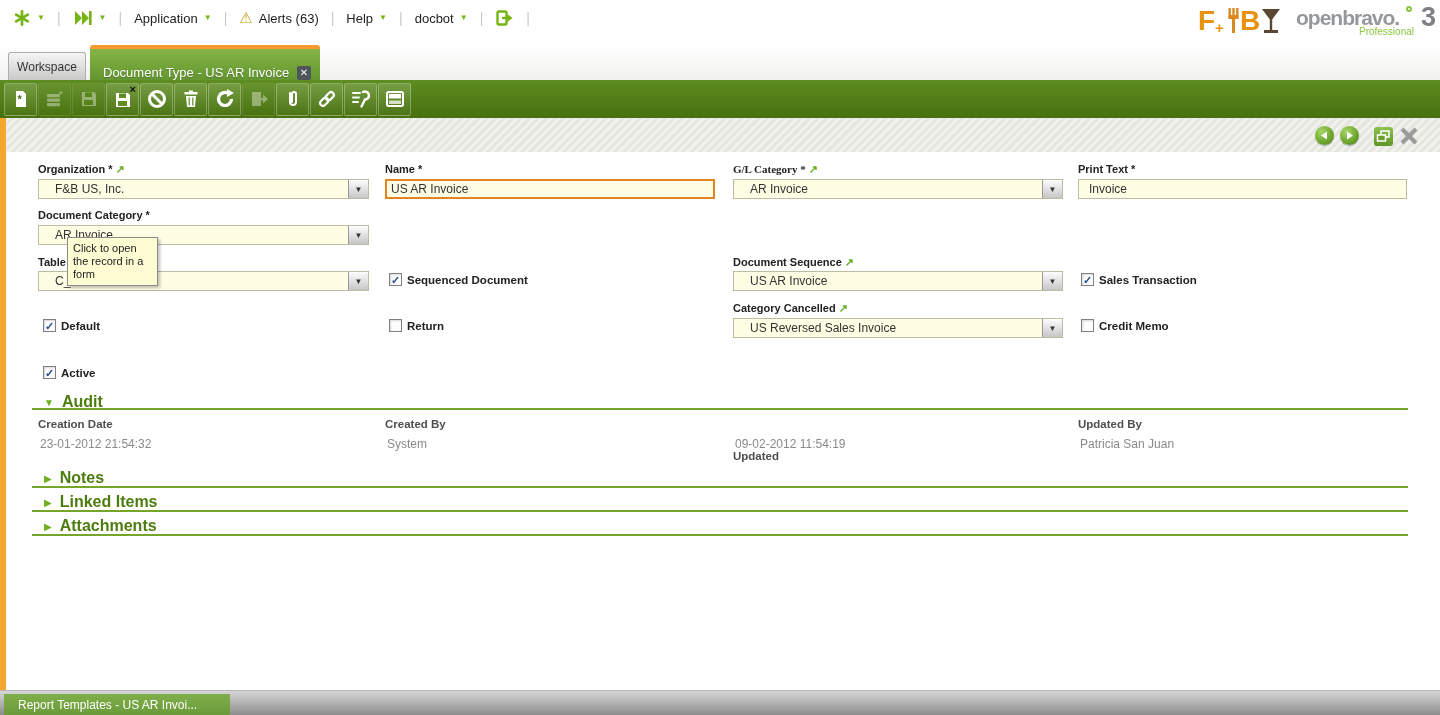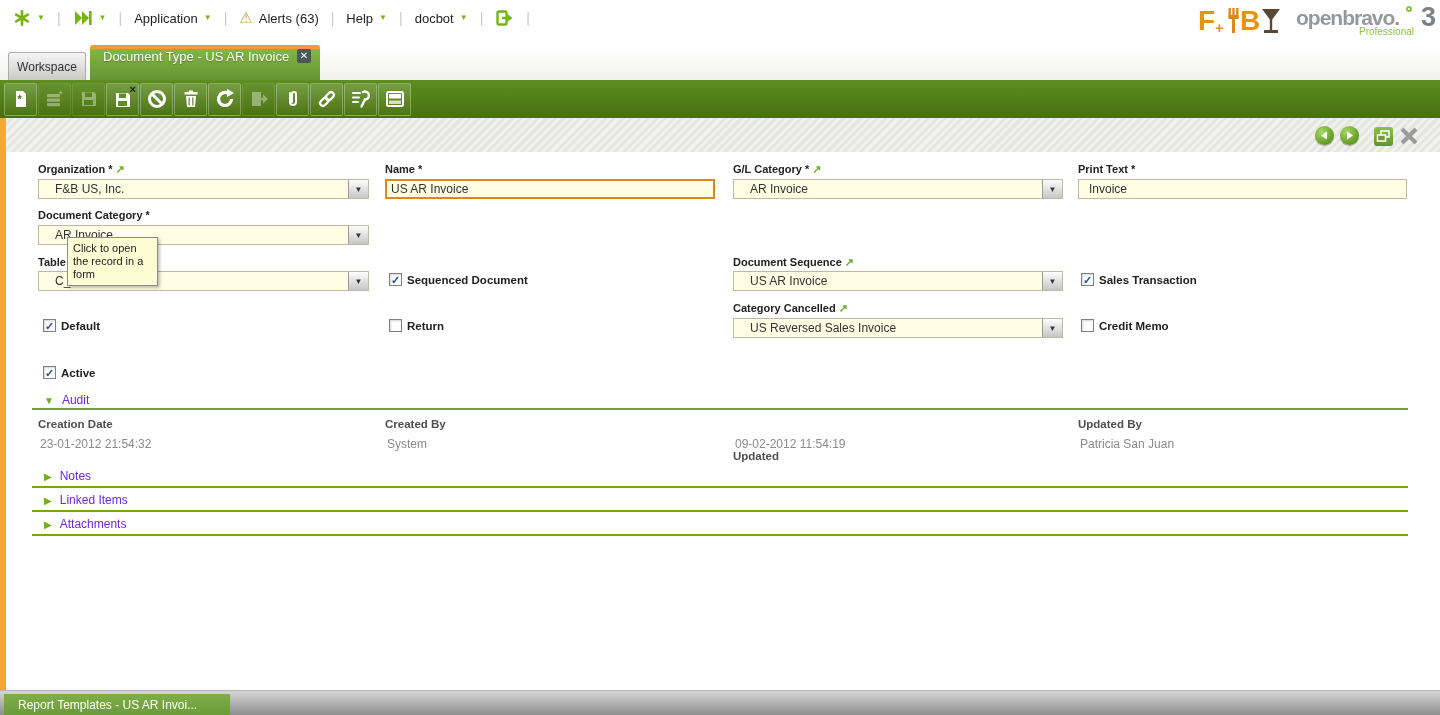--- a/index.html
+++ b/index.html
@@ -26,21 +26,21 @@
 
   
   #tabbar { position:absolute; left:0; top:45px; width:1440px; height:35px;
     background:linear-gradient(#ffffff,#f1f1ee); }
   #tab-workspace { position:absolute; left:8px; bottom:0; height:28px; width:78px;
     background:linear-gradient(#f5f5f5,#c9c9c8); border:1px solid #adadad; border-bottom:none;
     border-radius:3px 3px 0 0; font-size:12px; color:#333; display:flex; align-items:center;
     justify-content:center; cursor:pointer; }
   #tab-active { position:absolute; left:90px; bottom:0; height:35px; width:230px;
     background:linear-gradient(#85b545,#649631); border-top:4px solid #f79b2e;
-    border-radius:3px 3px 0 0; display:flex; align-items:flex-start; cursor:pointer; }
+    border-radius:3px 3px 0 0; display:flex; align-items:flex-end; cursor:pointer; }
   #tab-active .tab-label { color:#fff; font-size:13px; padding-left:13px; flex:1;
     text-shadow:0 1px 1px rgba(0,0,0,.25); }
   .tab-close { width:14px; height:14px; margin-right:9px; border-radius:2px; background:#4e555b;
     color:#fff; font-size:10px; line-height:14px; text-align:center; cursor:pointer; }
 
   
   #toolbar { position:absolute; left:0; top:80px; width:1440px; height:38px;
     background:linear-gradient(#5e8d21,#47700f); display:flex; align-items:center; padding-left:4px; }
   .tbtn { width:33px; height:33px; margin-right:1px; border-radius:2px;
     background:linear-gradient(rgba(255,255,255,.16),rgba(255,255,255,.02));
@@ -76,21 +76,21 @@
   .combo .cbtn { width:20px; border-left:1px solid #999;
     background:linear-gradient(#fdfdfd,#c6c6c6); display:flex; align-items:center; justify-content:center;
     font-size:8px; color:#333; }
   .cbox { position:absolute; display:flex; align-items:flex-start; cursor:pointer; }
   .cbox .box { width:13px; height:13px; border:1px solid #808080; background:#fdfdfd;
     box-shadow:inset 1px 1px 2px rgba(0,0,0,.15); font-size:11px; font-weight:bold; color:#2b4f92;
     line-height:12px; text-align:center; }
   .cbox .clabel { font-size:11.5px; font-weight:bold; color:#222; margin-left:5px; margin-top:1px; }
   .sect { position:absolute; display:flex; align-items:center; gap:8px; cursor:pointer; }
   .sect .tri { color:#6db01f; font-size:10px; }
-  .sect .stitle { font-size:12px; font-weight:normal; color:#6d28d9; }
+  .sect .stitle { font-size:16px; font-weight:bold; color:#4d7c0f; }
   .sline { position:absolute; left:32px; width:1376px; height:2px; background:#76a52c; }
   .alabel { position:absolute; font-size:11.5px; font-weight:bold; color:#4f4f4f; }
   .avalue { position:absolute; font-size:12px; color:#8a8a8a; }
 
   
   #tooltip { position:absolute; left:67px; top:237px; width:91px; background:#fdfcd3;
     border:1px solid #8c8c8c; box-shadow:2px 2px 3px rgba(0,0,0,.25); font-size:11px; color:#222;
     line-height:13px; padding:4px 5px; z-index:20; }
 
   
@@ -314,21 +314,21 @@
     <span>Organization *</span><span class="linkarrow">↗</span>
   </div>
   <div class="combo" style="left:38px; top:179px; width:331px;">
     <span class="cval">F&amp;B US, Inc.</span>
     <span class="cbtn">▼</span>
   </div>
 
   <div class="flabel" style="left:385px; top:163px;">Name *</div>
   <div class="tinput focused" style="left:385px; top:179px; width:330px;">US AR Invoice</div>
 
-  <div class="flabel" style="left:733px; top:163px;">
+  <div class="flabel" style="left:733px; top:163px;font-family:Liberation Serif, serif;">
     <span>G/L Category *</span><span class="linkarrow">↗</span>
   </div>
   <div class="combo" style="left:733px; top:179px; width:330px;">
     <span class="cval">AR Invoice</span>
     <span class="cbtn">▼</span>
   </div>
 
   <div class="flabel" style="left:1078px; top:163px;">Print Text *</div>
   <div class="tinput" style="left:1078px; top:179px; width:329px;padding-left:10px;">Invoice</div>
 

